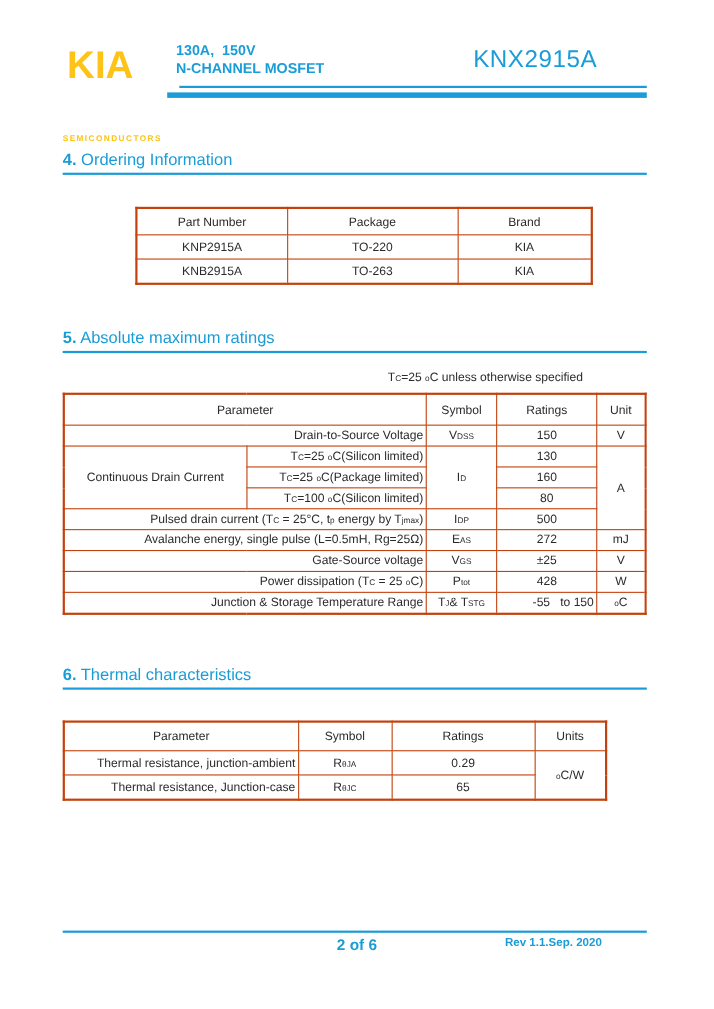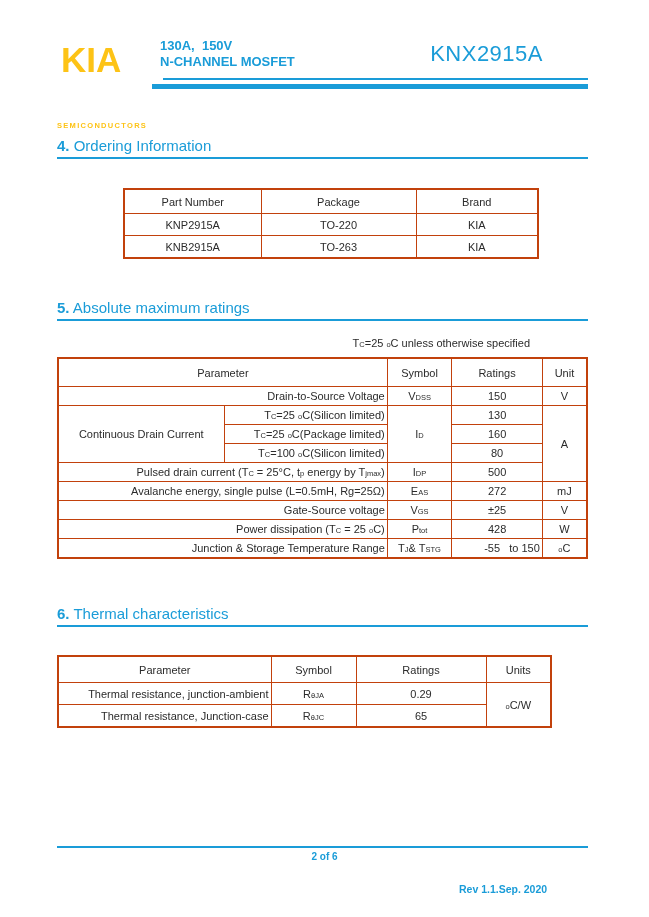--- a/index.html
+++ b/index.html
@@ -46,22 +46,22 @@
   .t-th { left:57px; top:655px; }
   .t-th td { height:21px; }
   .t-th tr.hdr td { height:25px; }
 
   sub, sup { font-size:7.5px; line-height:0; }
   sub { vertical-align:-20%; }
   sup { vertical-align:35%; }
 
   
   .f-rule { left:57px; top:846px; width:543px; height:2px; background:#1A9CD8; }
-  .f-page { left:0; top:851px; width:649px; text-align:center; font-size:10px; font-weight:bold; color:#1A9CD8; }
-  .f-rev { left:459px; top:851px; font-size:10.5px; font-weight:bold; color:#1A9CD8;margin-top:32px; }
+  .f-page { left:0; top:851px; width:649px; text-align:center; font-size:14px; font-weight:bold; color:#1A9CD8; }
+  .f-rev { left:459px; top:851px; font-size:10.5px; font-weight:bold; color:#1A9CD8; }
 </style>
 </head>
 <body>
 
 <div class="page">
 
   <div class="abs logo">KIA</div>
   <div class="abs logo-sub">SEMICONDUCTORS</div>
   <div class="abs spec spec1">130A,  150V</div>
   <div class="abs spec spec2">N-CHANNEL MOSFET</div>

